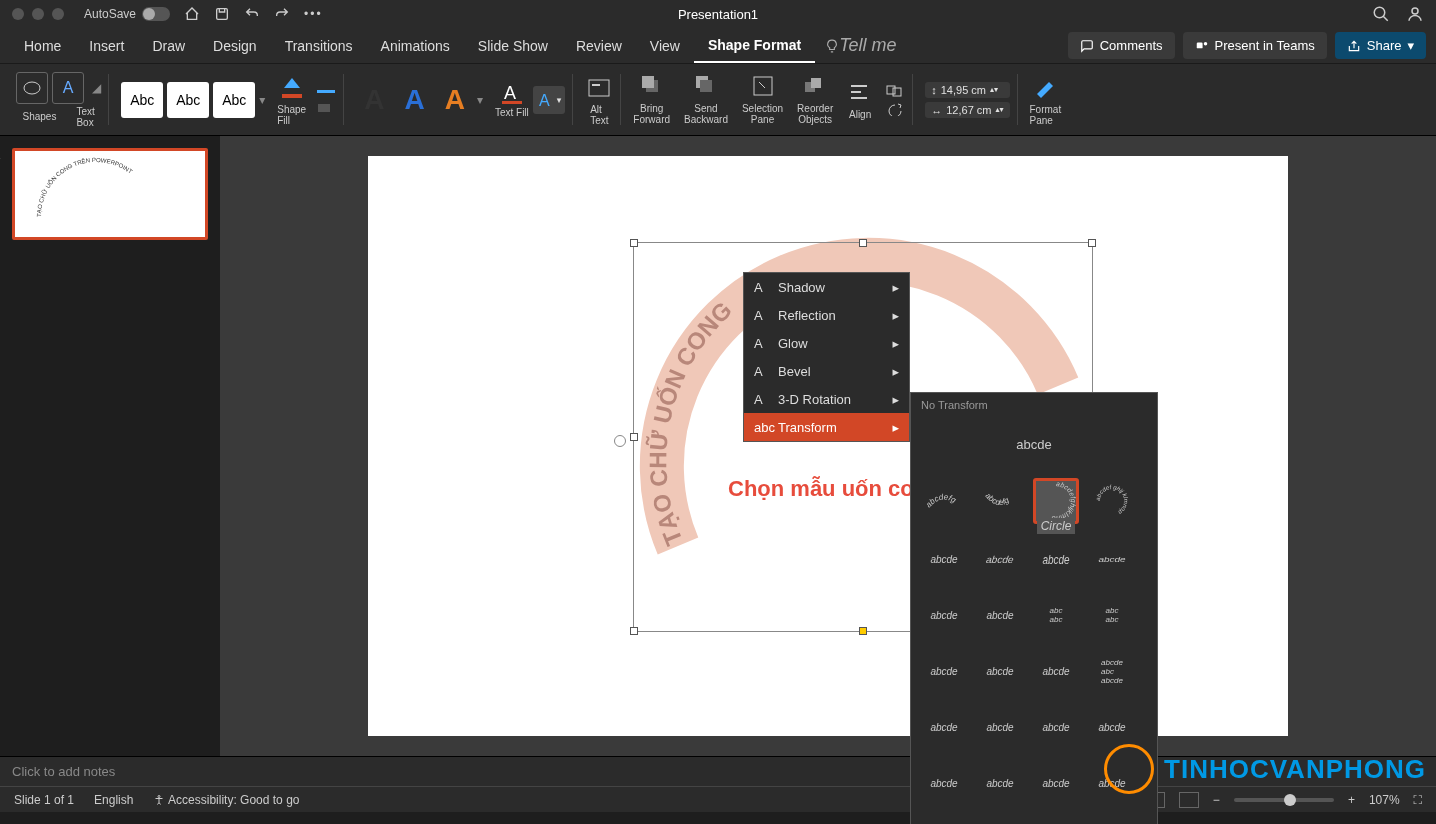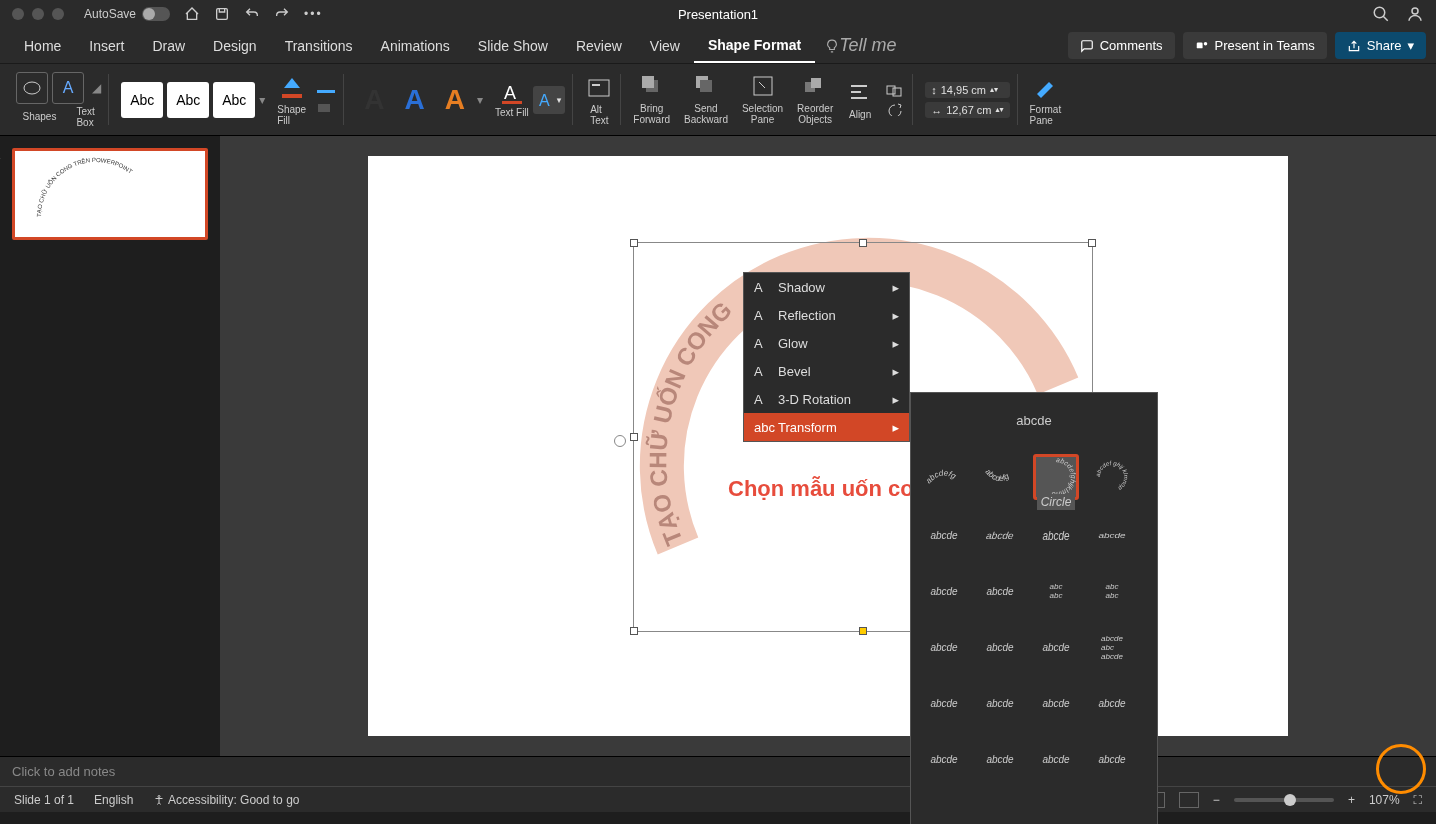--- a/index.html
+++ b/index.html
@@ -375,20 +375,21 @@
     <div class="fxitem sel">
         <div class="fxleft">
           <span class="fxic">abc</span>
           <span>Transform</span>
         </div>
         <span>▸</span>
       </div>
   </div>
 
   <div class="xform">
+    <div class="xhdr">No Transform</div>
     <div class="abcde-box">abcde</div>
     <div class="xpresets">
       <div class="xp">
           <svg width="40" height="30">
             <path id="f1" d="M5 22 Q20 5 35 22" fill="none"></path>
             <text font-size="8" fill="#ccc"><textPath href="#f1">abcdefg</textPath></text>
           </svg>
         </div>
       <div class="xp">
           <svg width="40" height="30">
@@ -459,13 +460,14 @@
     <span>−</span>
     <div class="zoom-slider"></div>
     <span>+</span>
     <span>107%</span>
     <span>⛶</span>
   </div>
 </div>
 
 <div class="watermark">
   <div class="wm-circle"></div>
+  <div class="wm-text">TINHOCVANPHONG</div>
 </div>
 
 </body></html>

